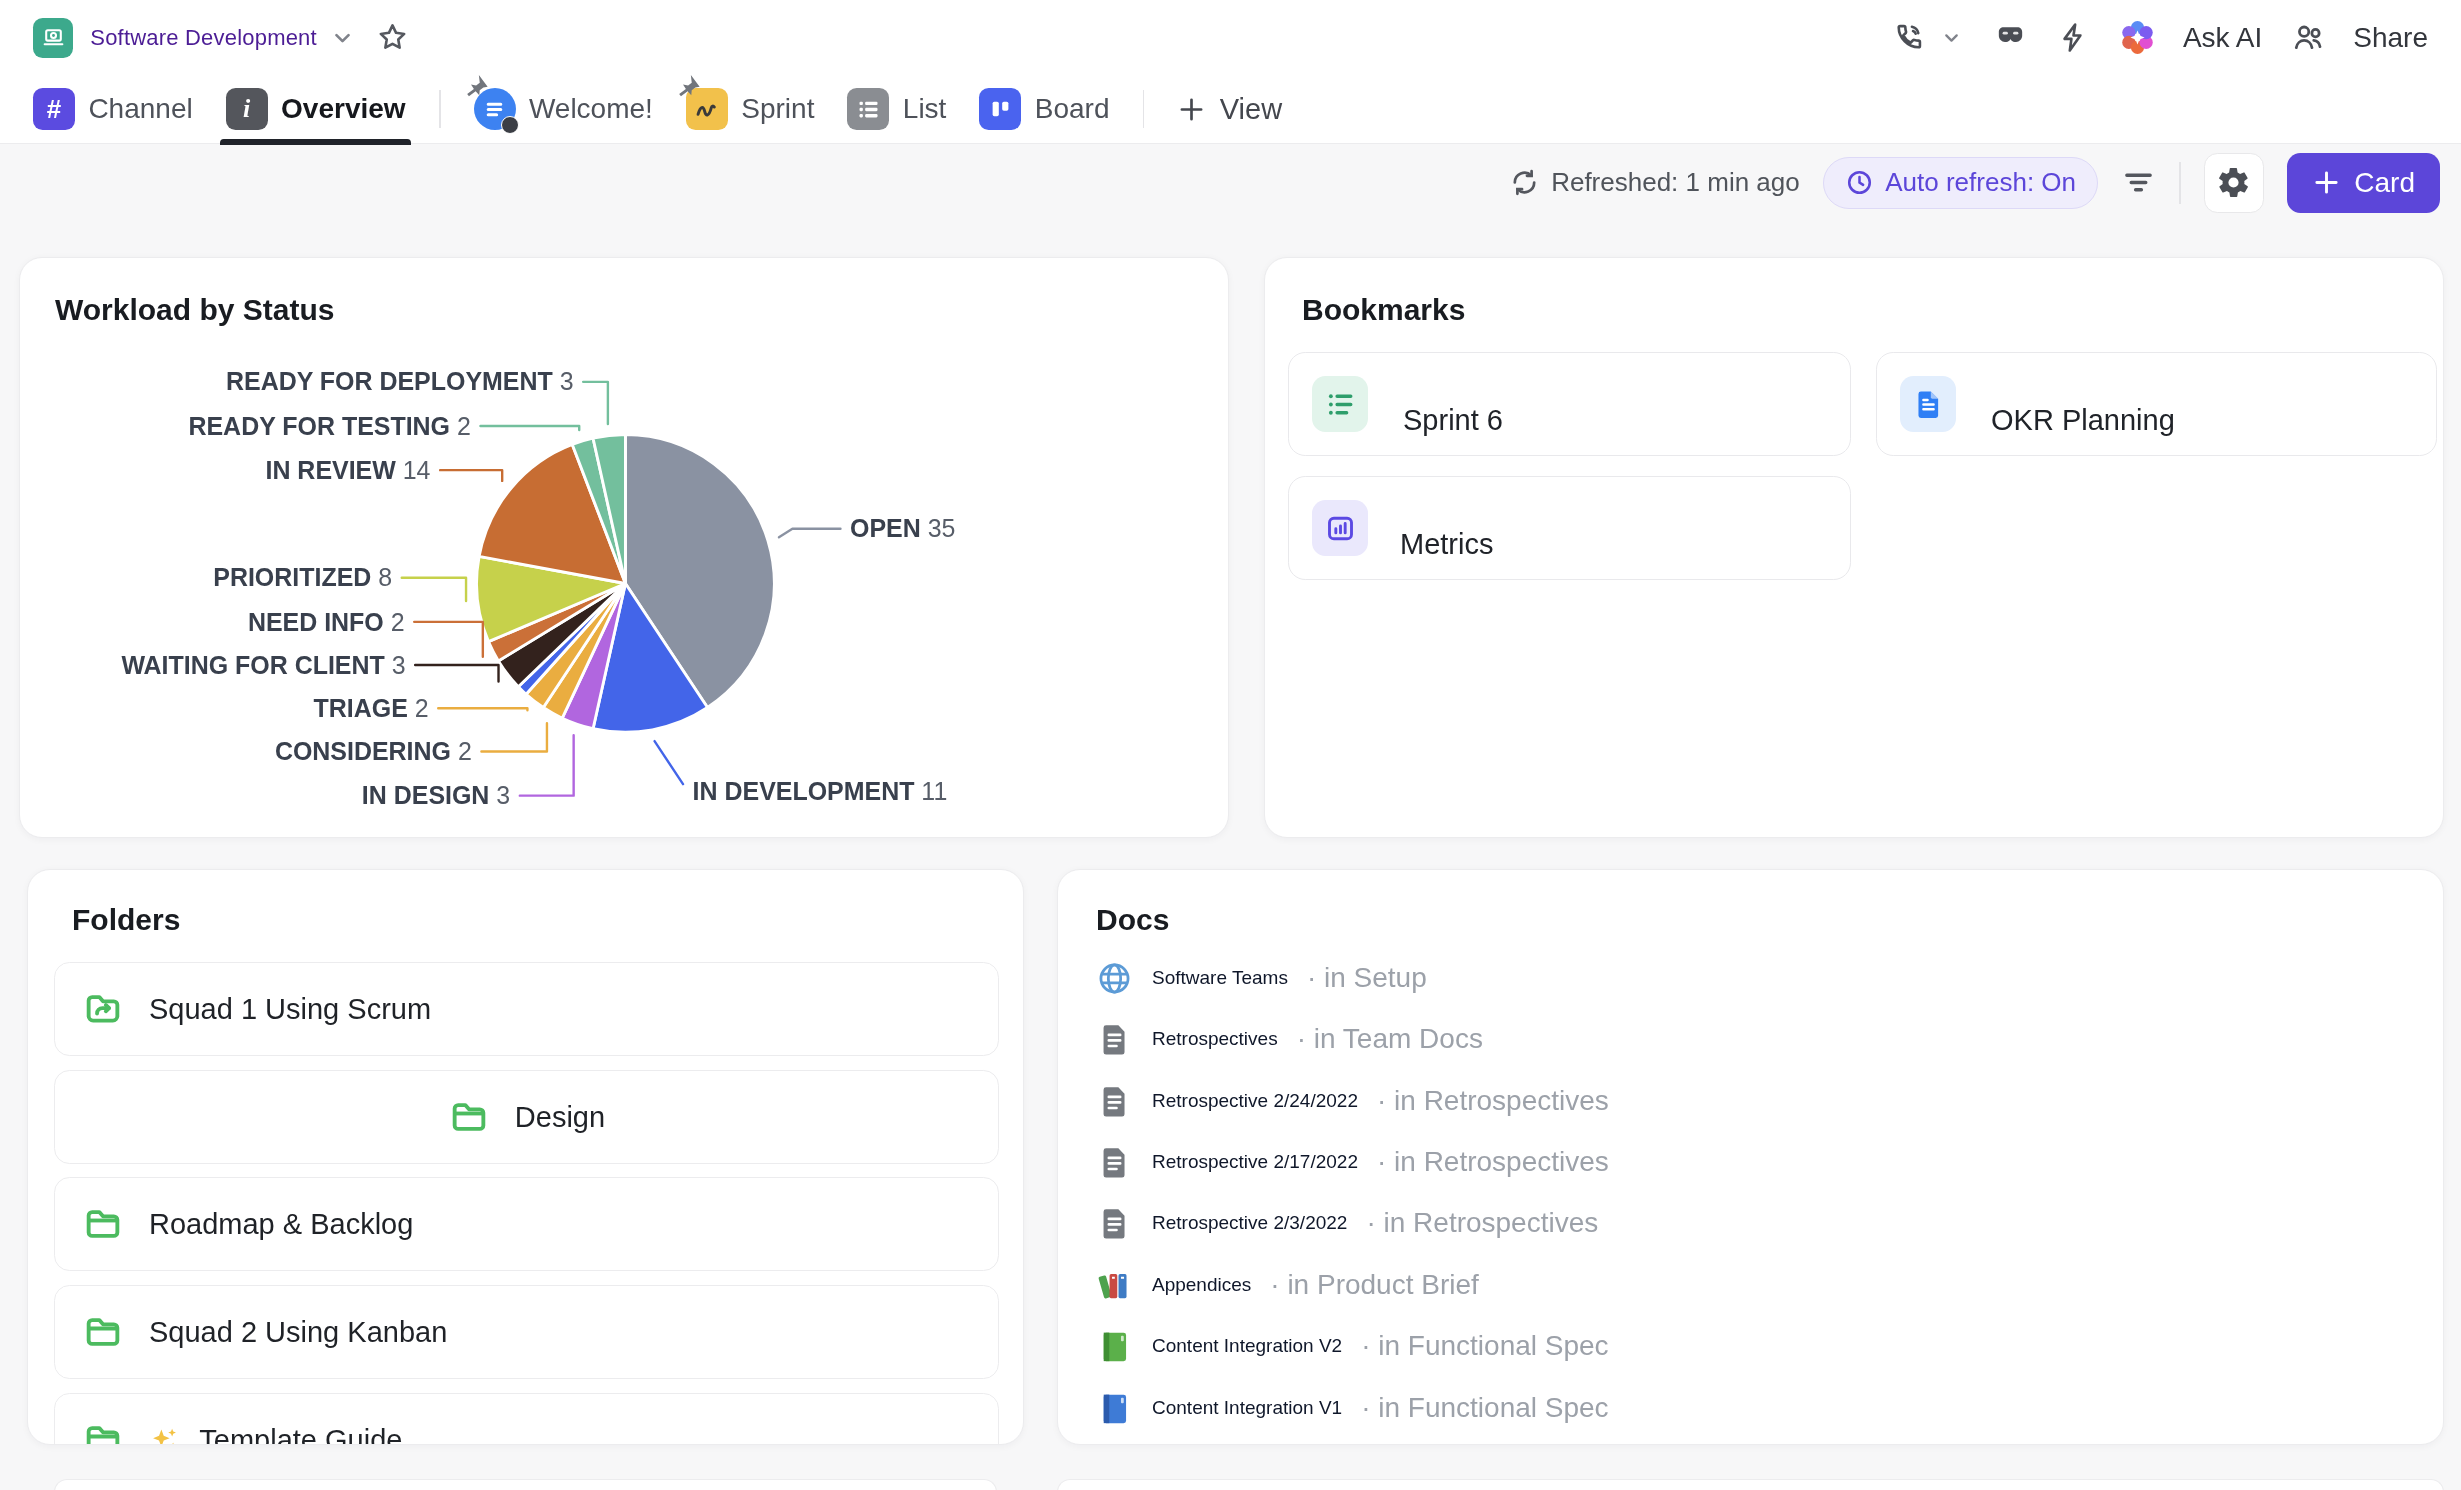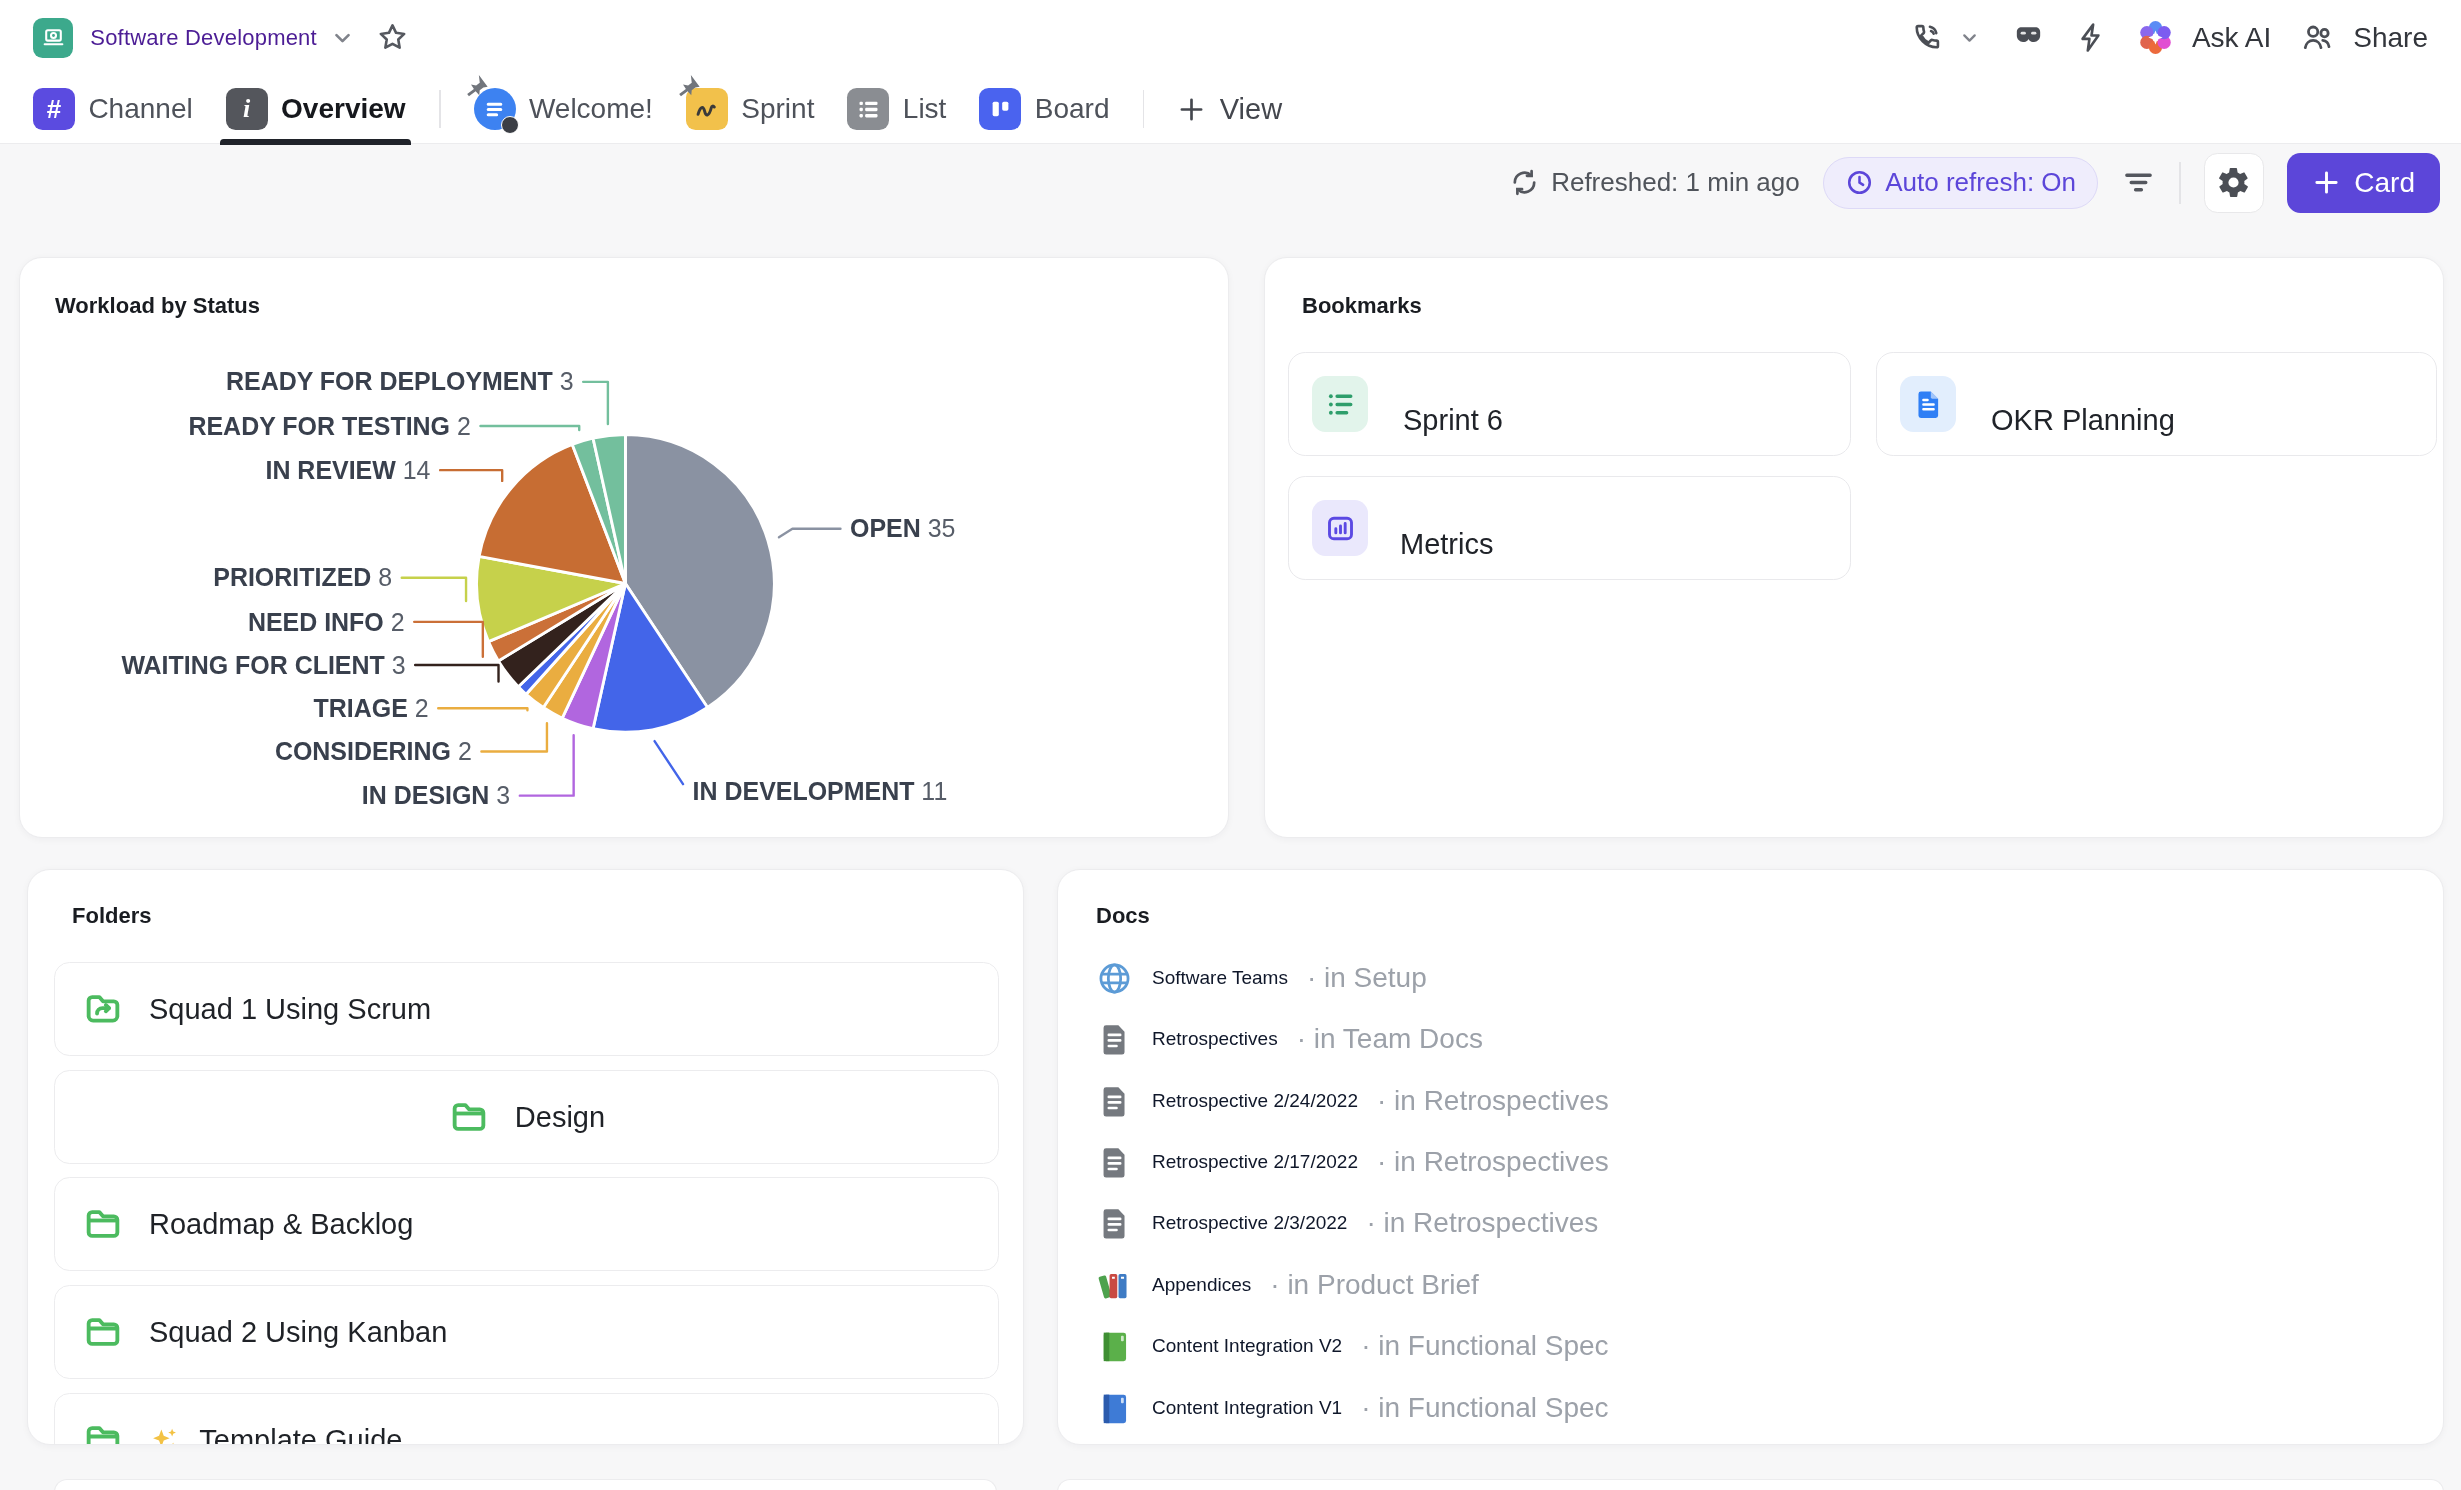--- a/index.html
+++ b/index.html
@@ -10,21 +10,21 @@
   .topbar{position:absolute;left:0;top:0;right:0;height:75px;background:#fff;
     display:flex;align-items:center;padding:0 33px;box-sizing:border-box;}
   .ws-avatar{width:40px;height:40px;border-radius:9.6px;background:#3CA98C;
     display:flex;align-items:center;justify-content:center;flex:0 0 auto;}
   .ws-title{font-size:22px;font-weight:400;color:#4c1d95;margin-left:17.3px;letter-spacing:0.2px;}
   .hdr-chev{margin-left:11.5px;color:#6E727A;display:flex;}
   .hdr-star{margin-left:19px;color:#55585F;display:flex;}
   .topbar-right{margin-left:auto;display:flex;align-items:center;gap:29px;color:#4B4E55;}
   .tb-ic{display:flex;align-items:center;cursor:pointer;}
   .tb-txt{font-size:28px;color:#33363C;font-weight:500;}
-  .ai-wrap,.share-wrap{display:flex;align-items:center;gap:18px;}
+  .ai-wrap,.share-wrap{display:flex;align-items:center;gap:27px;}
 
   
   .tabbar{position:absolute;left:0;top:75px;right:0;height:69px;background:#fff;
     border-bottom:1.9px solid #ECECEE;display:flex;align-items:center;
     padding:0 33px;box-sizing:border-box;gap:33px;}
   .tab{position:relative;height:100%;display:flex;align-items:center;gap:13.4px;
     font-size:28px;color:#4E525A;font-weight:500;cursor:pointer;}
   .tab.active{color:#16181D;font-weight:700;}
   .tab.active::after{content:"";position:absolute;left:-5.8px;right:-5.8px;bottom:-1.9px;
     height:5.8px;background:#20232A;border-radius:3.8px 3.8px 0 0;}
@@ -47,21 +47,21 @@
   .filter-btn{display:flex;cursor:pointer;}
   .vdiv{width:1.9px;height:42px;background:#E4E4E7;}
   .gear-btn{width:60px;height:60px;background:#fff;border:1.9px solid #E8E8EA;border-radius:13.4px;
     display:flex;align-items:center;justify-content:center;box-sizing:border-box;cursor:pointer;}
   .card-btn{height:60px;border-radius:13.4px;background:#5C46D9;color:#fff;font-size:28px;
     display:flex;align-items:center;gap:13.4px;padding:0 25px;cursor:pointer;font-weight:500;}
 
   
   .card{position:absolute;background:#fff;border:1.9px solid #ECECEE;border-radius:23px;
     box-sizing:border-box;overflow:hidden;box-shadow:0 1.9px 7.7px rgba(16,24,40,.04);}
-  .card h2{position:absolute;margin:0;font-size:22px;font-weight:700;color:#191C21;}
+  .card h2{position:absolute;margin:0;font-size:30px;font-weight:700;color:#191C21;}
   #card-workload{left:19px;top:257px;width:1210px;height:581px;}
   #card-workload h2{left:35px;top:35px;}
   #card-bookmarks{left:1264px;top:257px;width:1180px;height:581px;}
   #card-bookmarks h2{left:37px;top:35px;}
   #card-folders{left:27px;top:869px;width:997px;height:576px;}
   #card-folders h2{left:44px;top:33px;}
   #card-docs{left:1057px;top:869px;width:1387px;height:576px;}
   #card-docs h2{left:38px;top:33px;}
   .partial-card{position:absolute;height:13.4px;background:#fff;border:1.9px solid #ECECEE;
     border-bottom:none;border-radius:23px 23px 0 0;box-sizing:border-box;}

